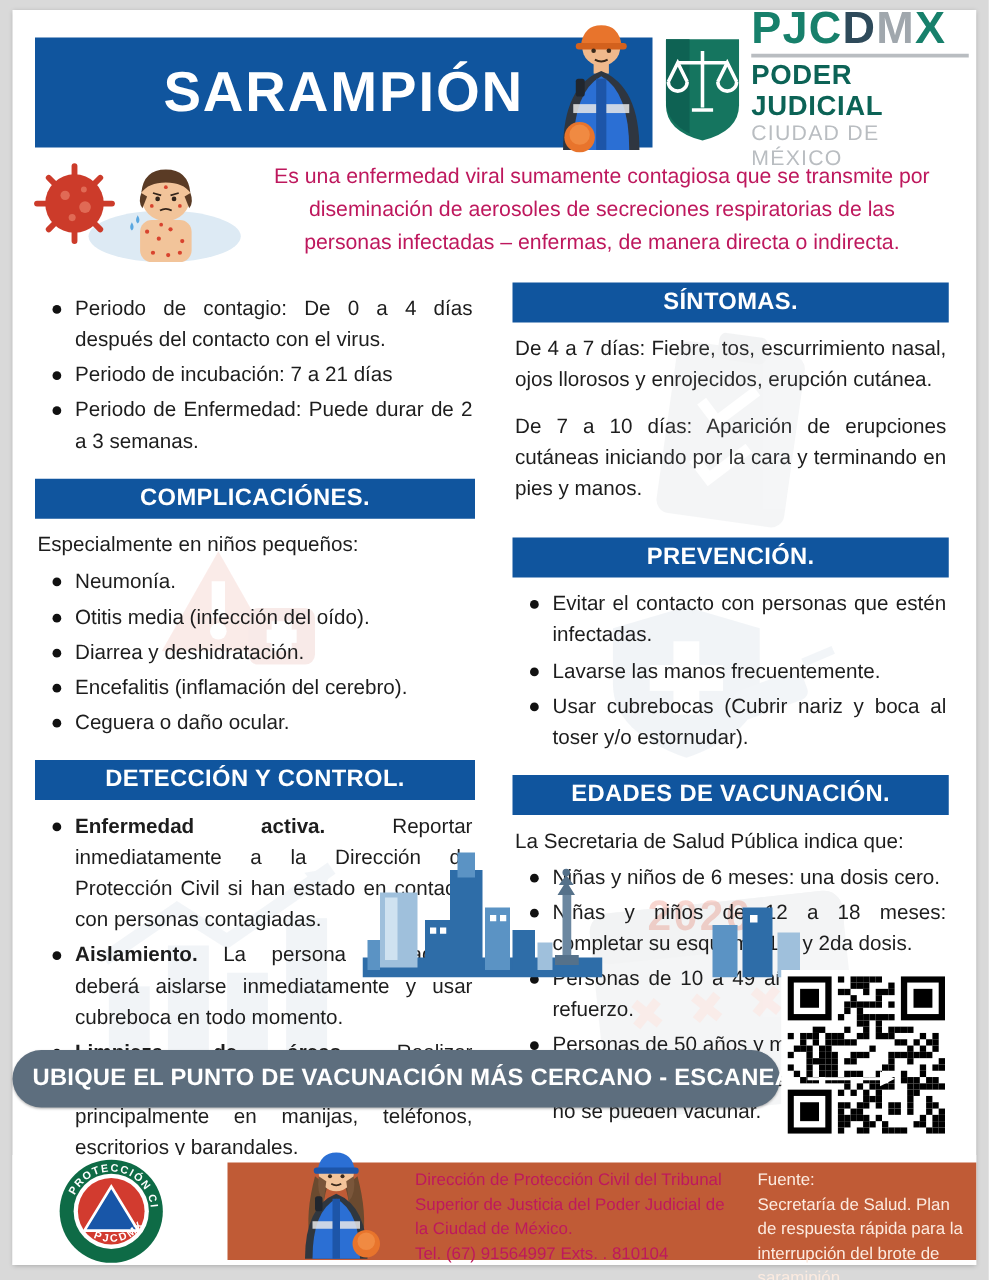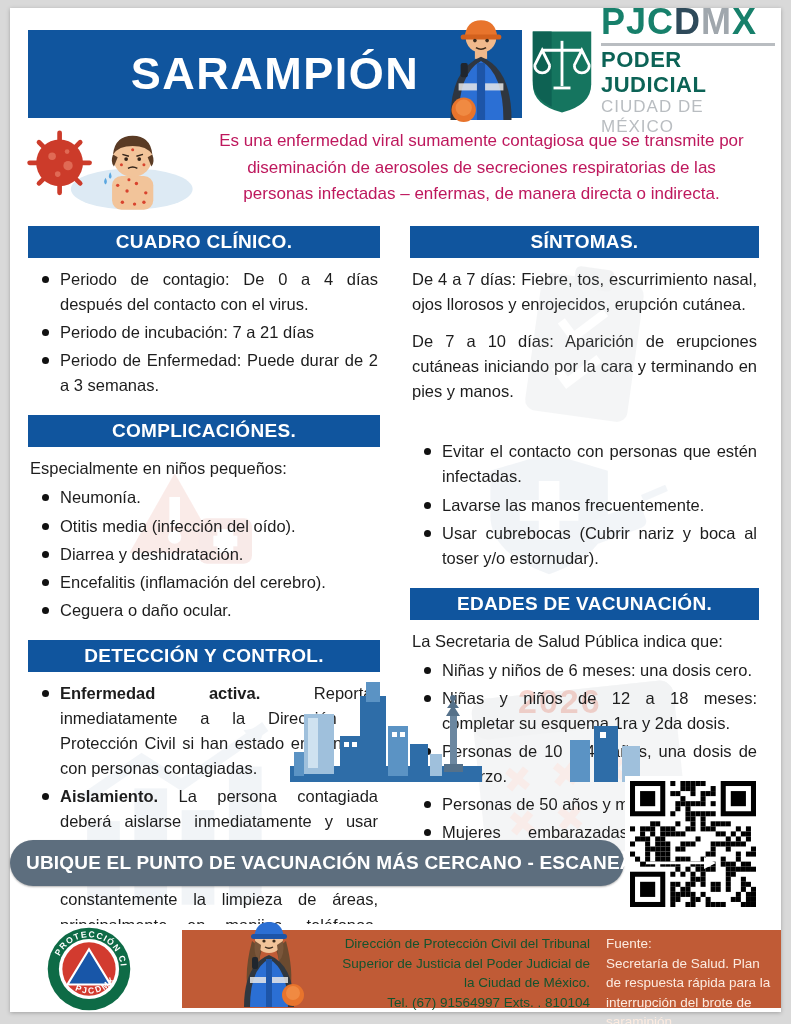--- a/index.html
+++ b/index.html
@@ -57,21 +57,21 @@
   .banner{position:absolute;left:0px;top:832px;width:614px;height:46px;background:var(--slate);border-radius:23px;display:flex;align-items:center;padding:0 14px 0 16px;gap:10px;box-shadow:0 1px 2px rgba(0,0,0,.3);}
   .banner span{color:#fff;font-weight:bold;font-size:19px;letter-spacing:.2px;white-space:nowrap;}
   .banner-arrow{flex:0 0 auto;}
 
   
   .footer{position:absolute;left:0;bottom:0;width:100%;height:88px;background:#fff;}
   .footer-orange{position:absolute;left:172px;right:0;top:6px;bottom:4px;background:var(--orange);}
   .pc-logo{position:absolute;left:36px;top:2px;width:86px;height:86px;}
   .hero-woman{position:absolute;left:200px;bottom:3px;width:118px;height:98px;}
   .footer-cols{position:absolute;left:322px;right:8px;top:10px;bottom:6px;display:flex;gap:16px;}
-  .footer-col1{width:258px;color:#14532d;font-size:13.5px;line-height:1.45;text-align:right;}
+  .footer-col1{width:258px;color:#be185d;font-size:13.5px;line-height:1.45;text-align:left;}
   .footer-col2{flex:1;color:#fcebe0;font-size:13.5px;line-height:1.45;text-align:left;}
 </style>
 </head>
 <body>
 
 <div class="poster">
 
   <div class="header">
     <div class="title-band">
       <h1>SARAMPIÓN</h1>
@@ -160,23 +160,20 @@
       <path d="M92 52 q-3 5 0 7 q3 -2 0 -7 Z M87 58 q-3 5 0 7 q3 -2 0 -7 Z" fill="#5aa7e0"></path>
     </svg>
     <p class="intro-text">Es una enfermedad viral sumamente contagiosa que se transmite por diseminación de aerosoles de secreciones respiratorias de las personas infectadas – enfermas, de manera directa o indirecta.</p>
   </div>
 
   <div class="columns">
 
     <div class="col">
 
       <div class="section">
-        <div class="sec-band">
-          <span>CUADRO CLÍNICO.</span>
-        </div>
         <div class="sec-body">
           <ul>
             <li>Periodo de contagio: De 0 a 4 días después del contacto con el virus.</li>
             <li>Periodo de incubación: 7 a 21 días</li>
             <li>Periodo de Enfermedad: Puede durar de 2 a 3 semanas.</li>
           </ul>
         </div>
       </div>
 
       <div class="section">
@@ -237,20 +234,23 @@
             <rect x="24" y="2" width="22" height="12" rx="3" fill="#8a939b" transform="rotate(8 35 45)"></rect>
             <path d="M20 34 l8 8 l16 -16" stroke="#fff" stroke-width="5" fill="none" transform="rotate(8 35 45)"></path>
             <path d="M20 60 l8 8 l16 -16" stroke="#fff" stroke-width="5" fill="none" transform="rotate(8 35 45)"></path>
           </svg>
           <p class="para">De 4 a 7 días: Fiebre, tos, escurrimiento nasal, ojos llorosos y enrojecidos, erupción cutánea.</p>
           <p class="para">De 7 a 10 días: Aparición de erupciones cutáneas iniciando por la cara y terminando en pies y manos.</p>
         </div>
       </div>
 
       <div class="section">
+        <div class="sec-band">
+          <span>PREVENCIÓN.</span>
+        </div>
         <div class="sec-body">
           <svg class="wm" style="left:70px;top:14px;width:190px;height:150px;" viewBox="0 0 110 80">
             <path d="M40 2 l34 10 v26 q0 22 -34 34 q-34 -12 -34 -34 V12 Z" fill="#7d97b5"></path>
             <rect x="34" y="18" width="12" height="34" fill="#fff"></rect>
               <rect x="23" y="29" width="34" height="12" fill="#fff"></rect>
             <rect x="62" y="36" width="34" height="14" rx="4" fill="#8aa2bd" transform="rotate(-20 79 43)"></rect>
             <line x1="94" y1="28" x2="108" y2="22" stroke="#8aa2bd" stroke-width="4"></line>
           </svg>
           <ul>
             <li>Evitar el contacto con personas que estén infectadas.</li>

